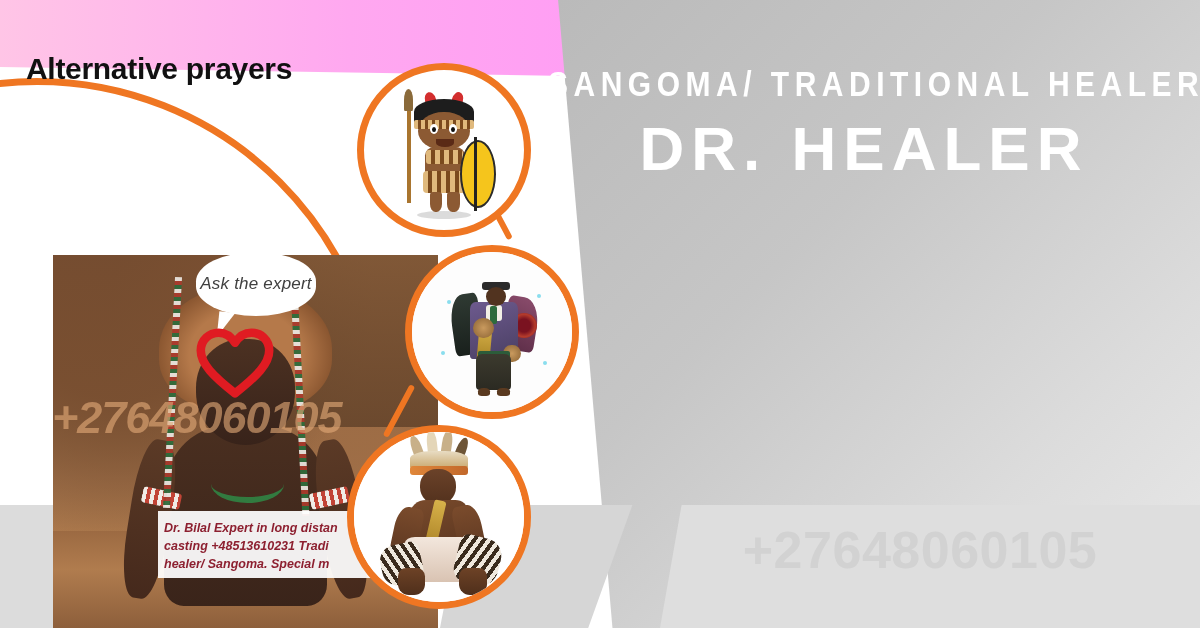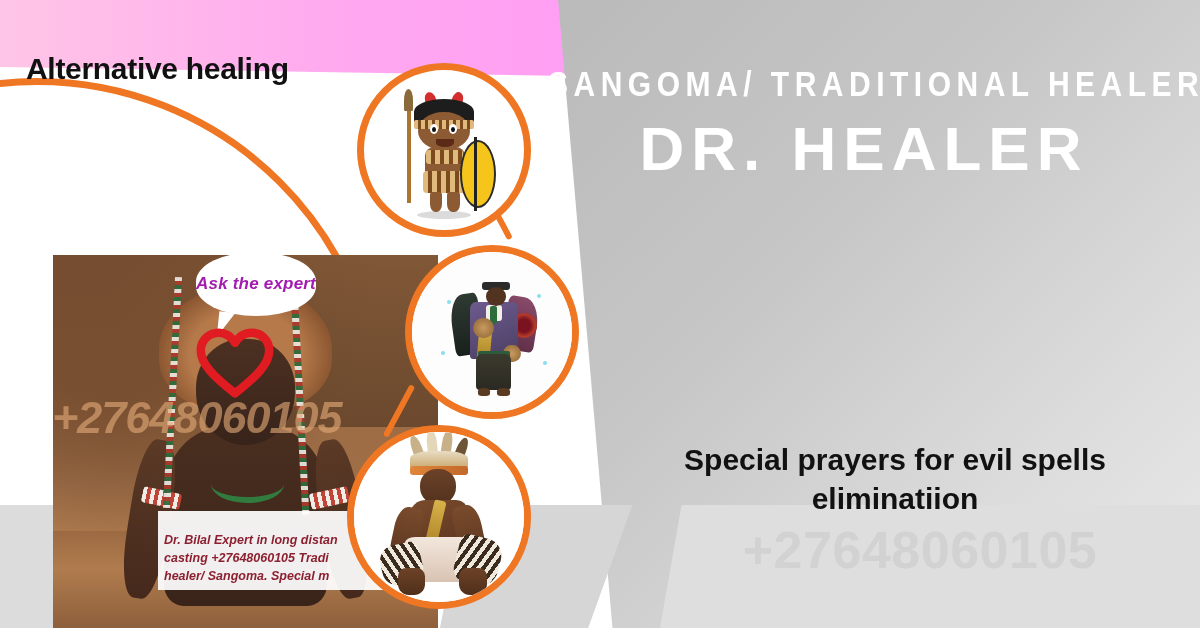--- a/index.html
+++ b/index.html
@@ -139,22 +139,22 @@
   .bubble:after{
     content:"";position:absolute;left:22px;bottom:-22px;
     border-width:26px 16px 0 0;border-style:solid;
     border-color:#ffffff transparent transparent transparent;
     transform:rotate(6deg);
   }
   .bubble .btext{
     position:absolute;inset:0;
     display:flex;align-items:center;justify-content:center;
     text-align:center;
-    color:#a21caf;
-    font-style:italic;font-weight:bold;font-size:17px;line-height:1.25;
+    color:#404040;
+    font-style:italic;font-weight:normal;font-size:17px;line-height:1.25;
     letter-spacing:.2px;
     z-index:2;
   }
   .heart{
     position:absolute;left:196px;top:328px;width:78px;height:70px;
   }
 
   
   .watermark{
     position:absolute;left:52px;top:392px;width:390px;
@@ -164,21 +164,21 @@
     white-space:nowrap;
   }
 
   
   .caption{
     position:absolute;left:158px;top:511px;width:228px;
     background:rgba(255,255,255,.93);
     color:#8d2030;
     font-size:12.5px;line-height:1.45;
     font-style:italic;font-weight:bold;
-    padding:20px 5px 5px 6px;
+    padding:8px 5px 5px 6px;
     box-sizing:border-box;
     overflow:hidden;
     white-space:nowrap;
   }
 
   
   .alt-heading{
     position:absolute;left:26px;top:52px;
     font-size:30px;font-weight:bold;color:#111;
     letter-spacing:-.3px;
@@ -337,25 +337,25 @@
 
   <div class="bubble">
     <div class="btext">Ask the expert</div>
   </div>
   <svg class="heart" viewBox="0 0 100 90">
     <path d="M50 84 C22 62 6 46 6 29 C6 15 17 6 29 6 C38 6 45 11 50 19 C55 11 62 6 71 6 C83 6 94 15 94 29 C94 46 78 62 50 84 Z" fill="none" stroke="#e01b22" stroke-width="11" stroke-linejoin="round"></path>
   </svg>
 
   <div class="caption">
     <div>Dr. Bilal Expert in long distan</div>
-    <div>casting +27648060105 Tradi</div>
+    <div>casting +48513610231 Tradi</div>
     <div>healer/ Sangoma. Special m</div>
   </div>
 
-  <div class="alt-heading">Alternative healing</div>
+  <div class="alt-heading">Alternative prayers</div>
 
   <div class="connector conn1"></div>
   <div class="connector conn2"></div>
 
   <div class="circ c1">
     <div class="inner warrior">
       <div class="shadow"></div>
       <div class="spear"></div>
       <div class="spearhead"></div>
       <div class="plume p1"></div>
@@ -418,16 +418,15 @@
       <div class="cloth"></div>
       <div class="furL"></div>
       <div class="furR"></div>
       <div class="leg lg1"></div>
       <div class="leg lg2"></div>
     </div>
   </div>
 
   <div class="kicker">SANGOMA/ TRADITIONAL HEALER</div>
   <div class="bigname">DR. HEALER</div>
-  <div class="blackblock">Special prayers for  evil spells eliminatiion</div>
   <div class="ghostnum">+27648060105</div>
 
 </div>
 
 </body></html>

